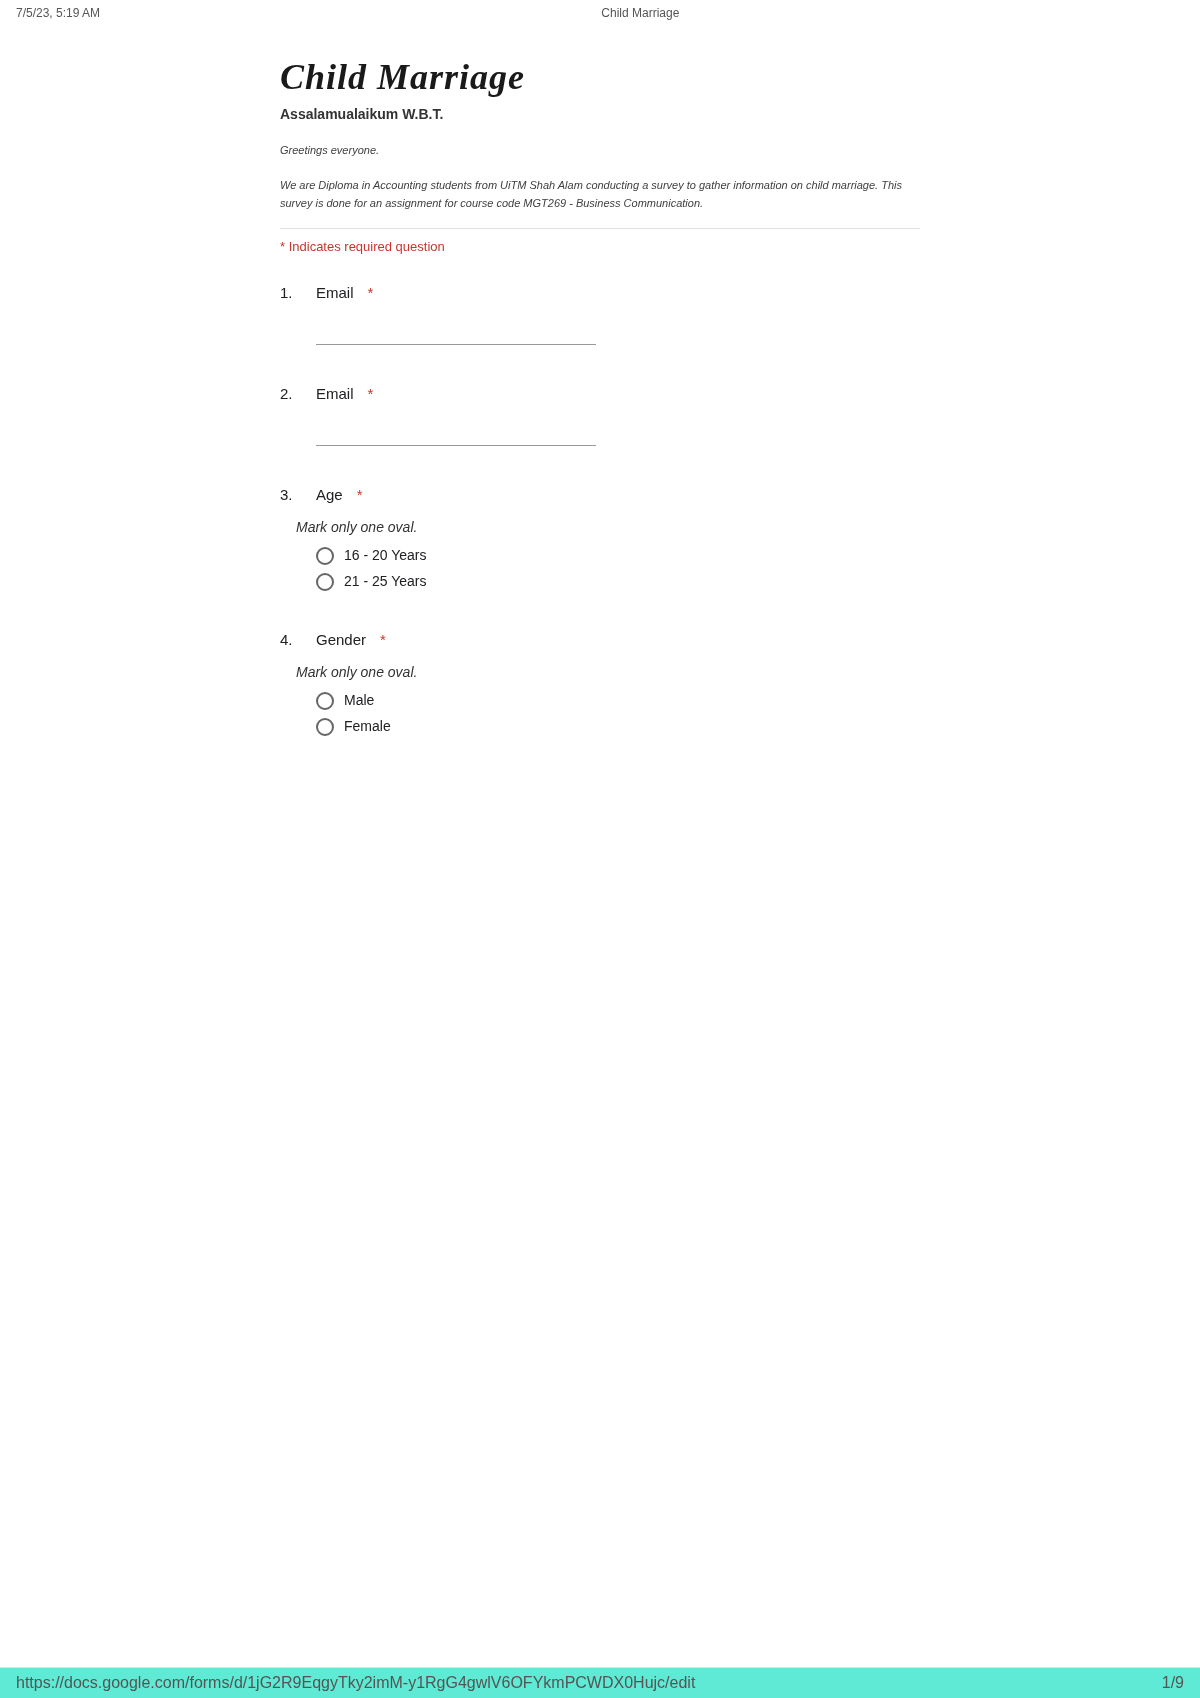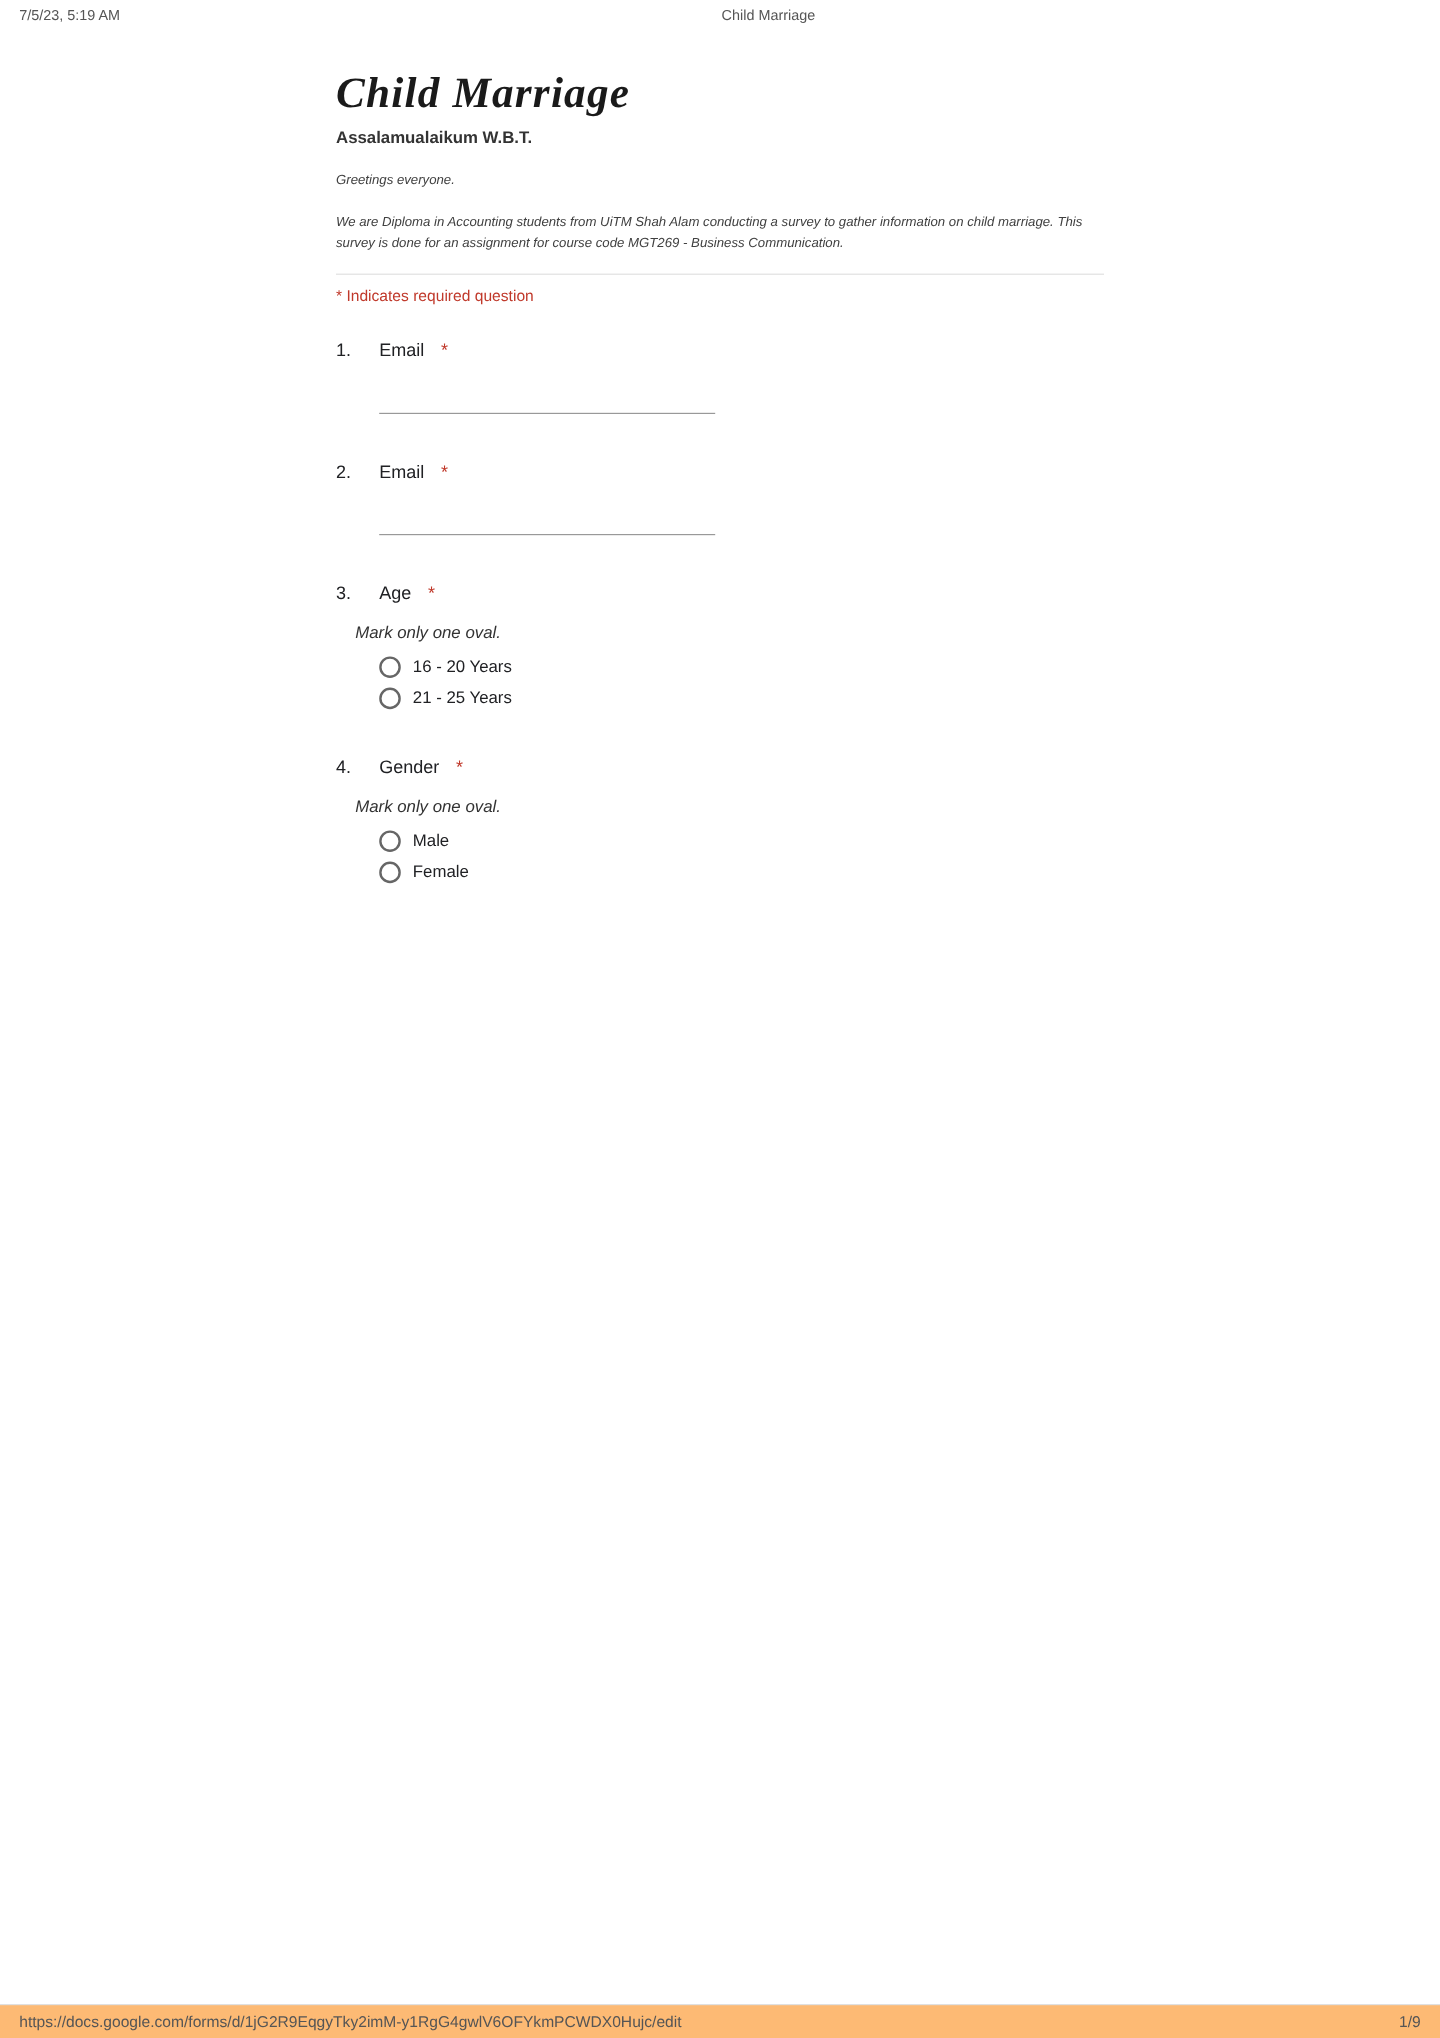--- a/index.html
+++ b/index.html
@@ -29,23 +29,23 @@
 
     .bottom-bar {
       position: fixed;
       bottom: 0;
       left: 0;
       right: 0;
       display: flex;
       justify-content: space-between;
       align-items: center;
       padding: 6px 16px;
-      font-size: 13px;
+      font-size: 16px;
       color: #555;
-      background: #fdba74;
+      background: #5eead4;
       border-top: 1px solid #e0e0e0;
     }
 
     .page-content {
       max-width: 720px;
       margin: 0 auto;
       padding: 30px 40px 80px 40px;
     }
 
     .form-title {

